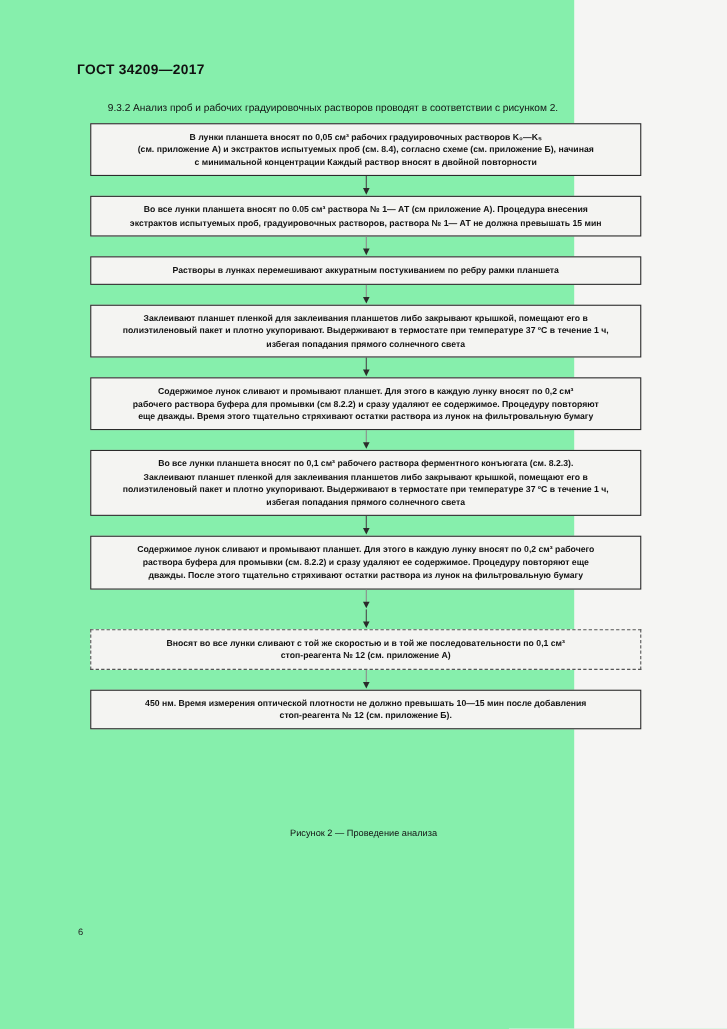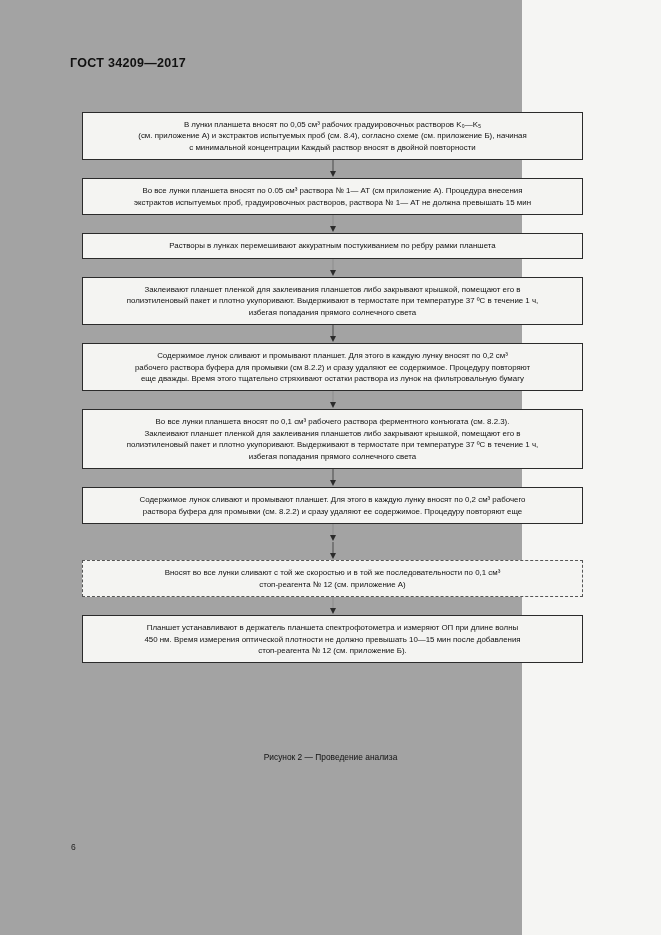--- a/index.html
+++ b/index.html
@@ -18,21 +18,21 @@
   .page {
     position: absolute;
     inset: 0;
     background: #f5f5f3;
   }
   .sheet {
     position: absolute;
     left: 0; top: 0;
     width: 522px;
     height: 935px;
-    background: #a3a3a3;
+    background: #86efac;
   }
   .std-header {
     position: absolute;
     left: 70px;
     top: 56px;
     font-size: 12.5px;
     font-weight: bold;
     letter-spacing: 0.3px;
     color: #111;
   }
@@ -53,20 +53,21 @@
   }
   .node {
     box-sizing: border-box;
     border: 1px solid #2b2b2b;
     background: #f4f4f2;
     padding: 6px 14px;
     font-size: 7.9px;
     line-height: 1.45;
     text-align: center;
     color: #111;
+    font-weight: bold;
   }
   .node.dashed {
     border: 1px dashed #555;
   }
   .node p {
     margin: 0;
     text-align: center;
   }
   .connector {
     height: 18px;
@@ -112,20 +113,21 @@
   }
 </style>
 </head>
 <body>
 
 <div class="page">
   <div class="sheet">
 
     <div class="std-header">ГОСТ 34209—2017</div>
 
+    <div class="intro-para">9.3.2 Анализ проб и рабочих градуировочных растворов проводят в соответствии с рисунком 2.</div>
 
     <div class="flow">
 
       <div class="node">
         <p>В  лунки планшета вносят по 0,05 см³ рабочих  градуировочных растворов K₀—K₅</p>
         <p>(см. приложение А) и   экстрактов испытуемых проб (см. 8.4), согласно схеме (см. приложение Б), начиная</p>
         <p>с минимальной концентрации   Каждый раствор вносят в двойной повторности</p>
       </div>
       <div class="connector">
         <span class="stem"></span>
@@ -176,20 +178,21 @@
         <p>избегая попадания прямого солнечного света</p>
       </div>
       <div class="connector">
         <span class="stem"></span>
         <span class="head"></span>
       </div>
 
       <div class="node">
         <p>Содержимое лунок  сливают и  промывают планшет. Для этого в каждую лунку вносят по 0,2 см³ рабочего</p>
         <p>раствора буфера для промывки  (см. 8.2.2) и сразу удаляют ее содержимое. Процедуру повторяют еще</p>
+        <p>дважды. После этого тщательно стряхивают остатки раствора из лунок на  фильтровальную бумагу</p>
       </div>
       <div class="connector">
         <span class="stem thin"></span>
         <span class="head"></span>
       </div>
 
       <div class="connector">
         <span class="stem"></span>
         <span class="head"></span>
       </div>
@@ -197,21 +200,20 @@
       <div class="node dashed">
         <p>Вносят во все лунки сливают с той же скоростью и в той же последовательности  по 0,1 см³</p>
         <p>стоп-реагента № 12 (см. приложение А)</p>
       </div>
       <div class="connector">
         <span class="stem thin"></span>
         <span class="head"></span>
       </div>
 
       <div class="node">
-        <p>Планшет устанавливают в держатель планшета спектрофотометра и измеряют ОП при длине волны</p>
         <p>450 нм.  Время измерения оптической плотности не должно превышать 10—15 мин после добавления</p>
         <p>стоп-реагента № 12 (см. приложение Б).</p>
       </div>
 
     </div>
 
     <div class="caption">Рисунок 2 — Проведение анализа</div>
 
     <div class="page-number">6</div>
 

